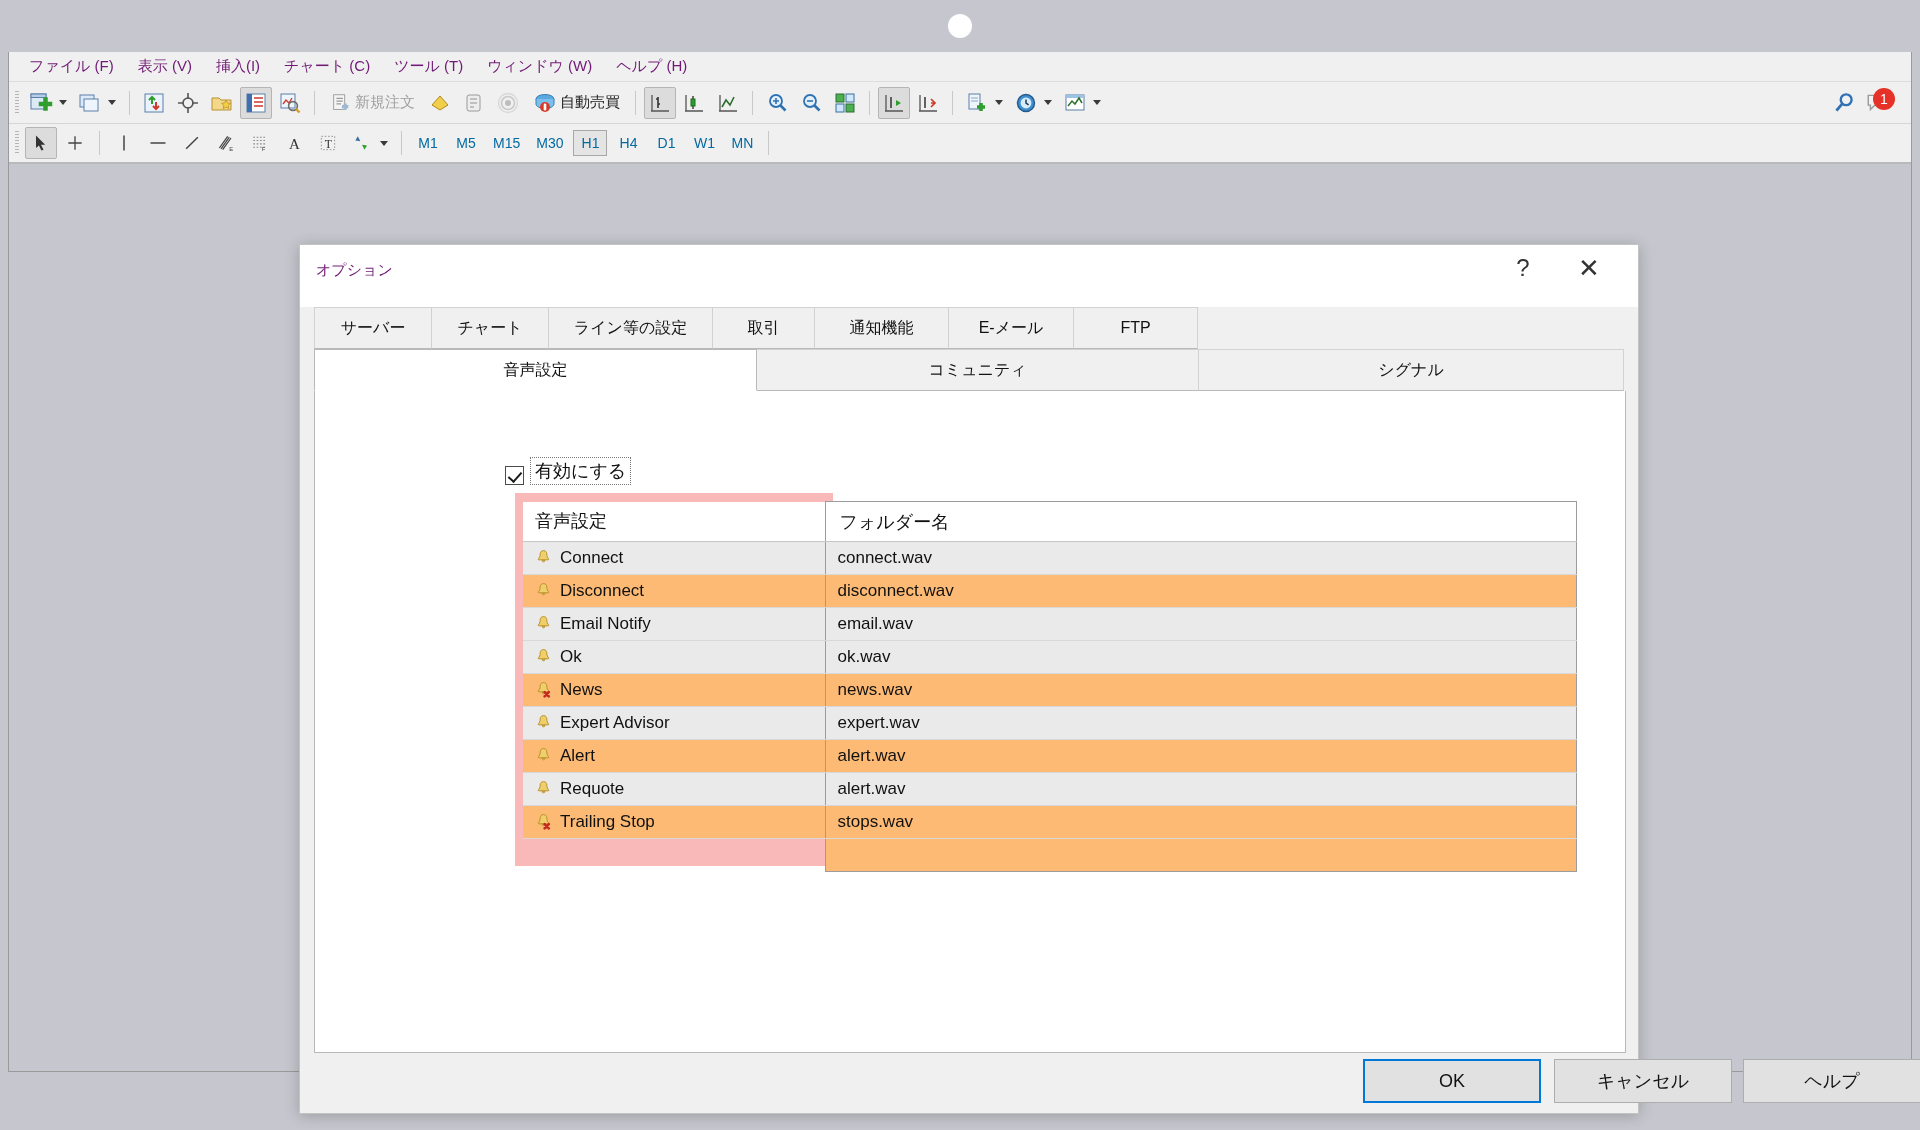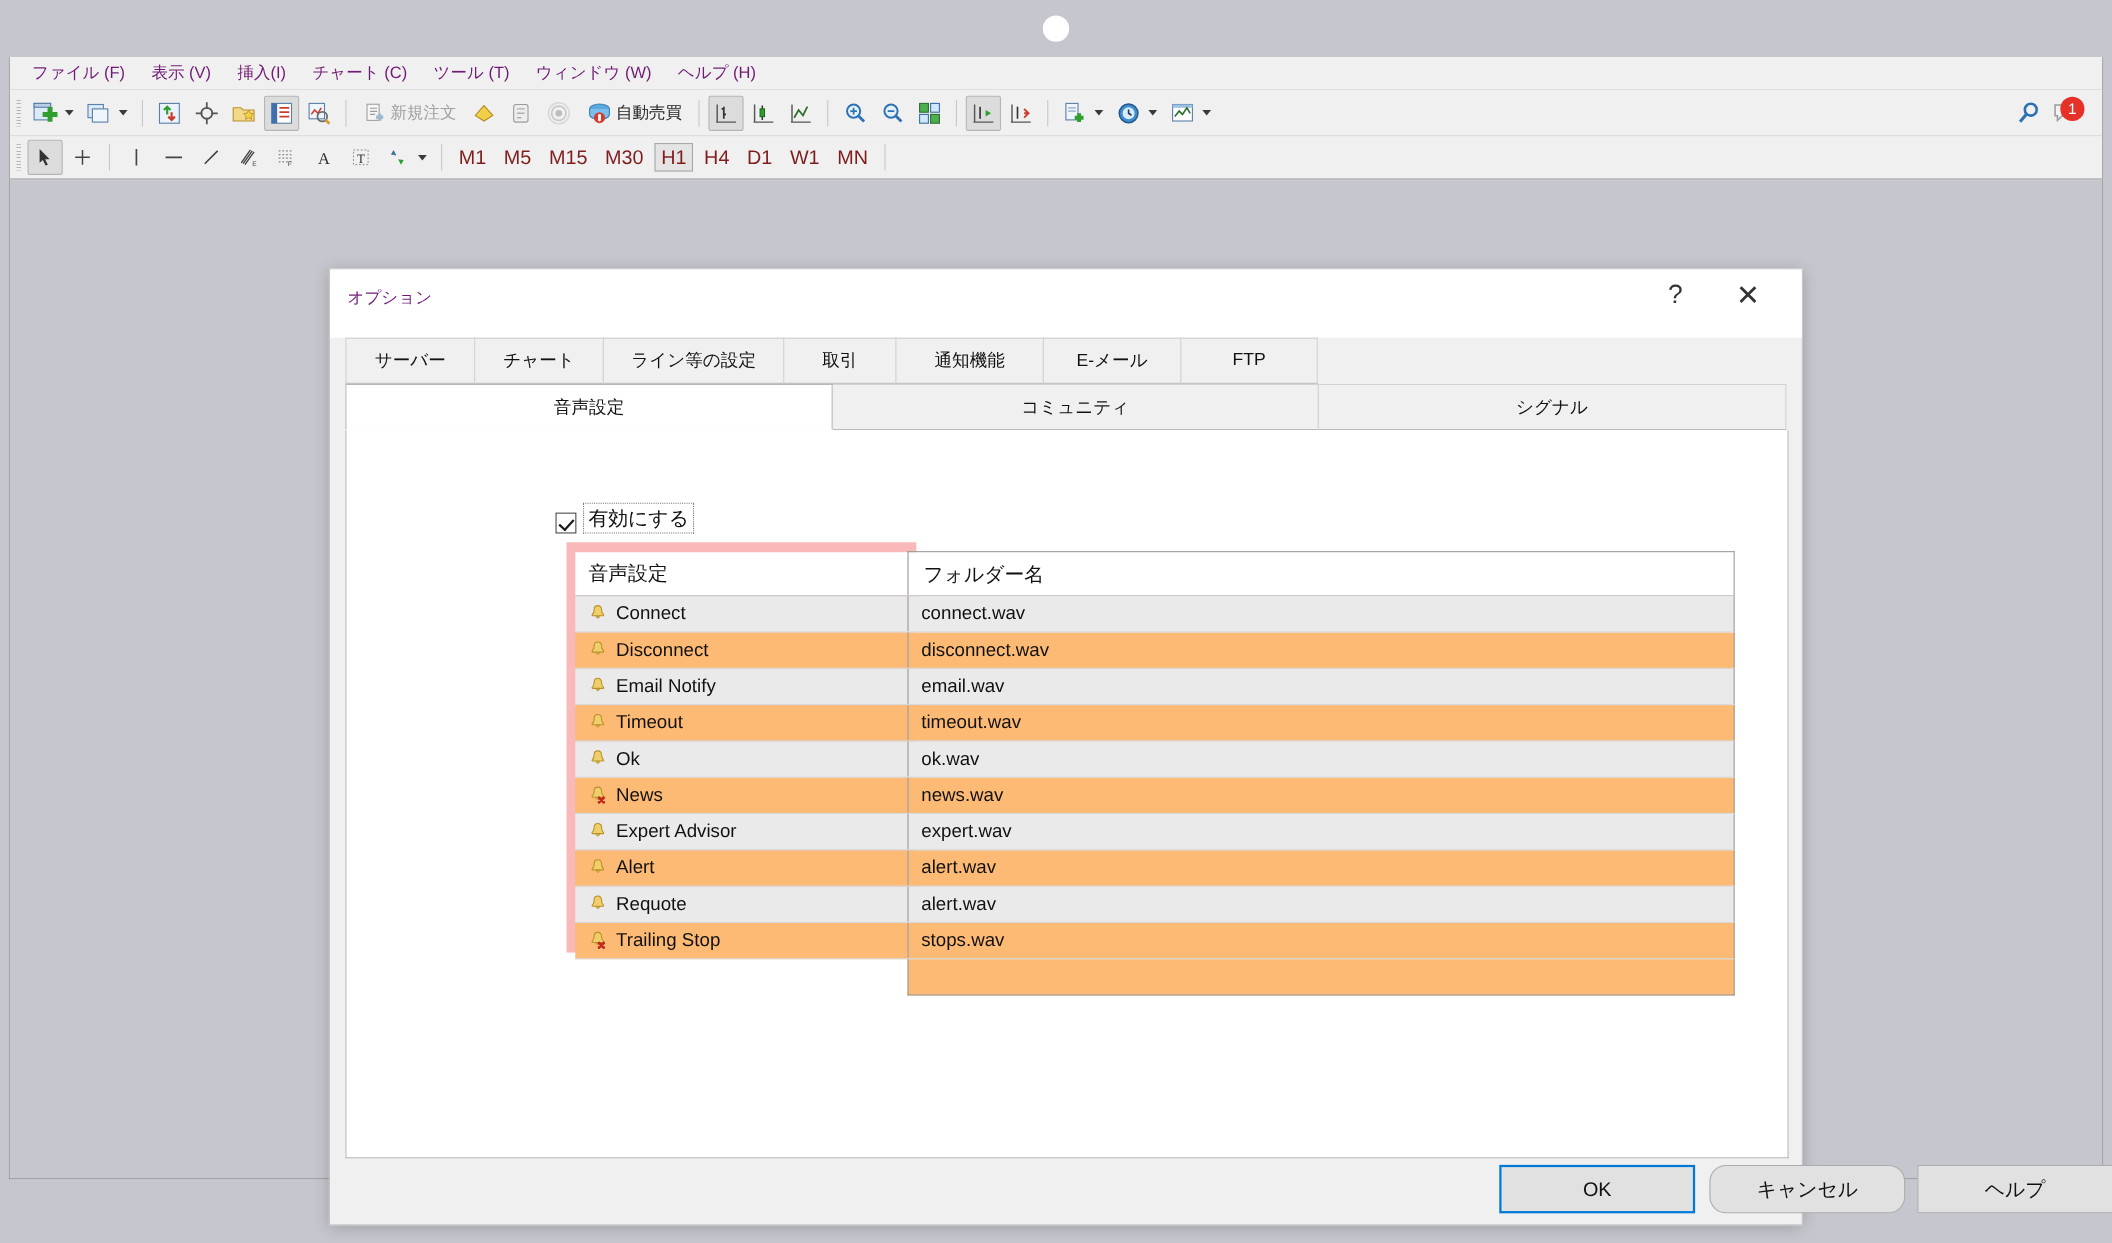--- a/index.html
+++ b/index.html
@@ -77,21 +77,21 @@
   .tbtn.pressed { background: #dcdcdc; border-color: #b5b5b5; }
   .tbtn.wide { padding: 0 6px; }
   .tbtn .lbl { font-size: 15px; color: #222; margin-left: 3px; white-space: nowrap; }
   .tbtn .lbl.dim { color: #a0a0a0; }
   .caret {
     width: 0; height: 0; margin: 0 6px 0 1px;
     border-left: 4px solid transparent; border-right: 4px solid transparent;
     border-top: 5px solid #3a3a3a; flex: none; cursor: default;
   }
   .tf {
-    font-size: 18px; color: #7f1d1d; height: 26px; min-width: 34px;
+    font-size: 14px; color: #0369a1; height: 26px; min-width: 34px;
     display: flex; align-items: center; justify-content: center;
     padding: 0 5px; margin: 0 2px;
     border: 1px solid transparent; cursor: default;
   }
   .tf.sel { background: #e4e4e4; border: 1px solid #a8a8a8; }
   .spacer { flex: 1 1 auto; }
   .rightgrp { display: flex; align-items: center; padding-right: 16px; flex: none; }
 
   
   #chartarea {
@@ -222,21 +222,21 @@
   }
   .dbtn {
     position: absolute; top: 8px; height: 44px; width: 178px;
     background: #e1e1e1; border: 1px solid #adadad;
     font-size: 18px; color: #111;
     display: flex; align-items: center; justify-content: center;
     cursor: default;
   }
   .dbtn.primary { border: 2px solid #0078d7; background: #e1e1e1; }
   #btn-ok { left: 1063px; }
-  #btn-cancel { left: 1254px; border-radius: 15px; }
+  #btn-cancel { left: 1254px; }
   #btn-help { left: 1443px; }
 
   
   .ic { display: block; }
 </style>
 </head>
 <body>
 
 <div id="topstrip">
   <div class="dot"></div>
@@ -623,34 +623,20 @@
                       <svg width="17" height="18" viewBox="0 0 17 18">
                         <path d="M8.5 1.6c-2 0-3.3 1.4-3.3 3.3 0 2.6-.8 3.9-1.8 4.9-.4.4-.1 1 .4 1h9.4c.5 0 .8-.6.4-1-1-1-1.8-2.3-1.8-4.9 0-1.9-1.3-3.3-3.3-3.3z" fill="#f0cf6a" stroke="#b8912c" stroke-width="1"></path>
                         <path d="M7 11.4h3c0 .9-.7 1.5-1.5 1.5S7 12.3 7 11.4z" fill="#e6c258" stroke="#b8912c" stroke-width=".8"></path>
                       </svg>
                     </span>
                     <span>Email Notify</span>
                   </span>
                 </td>
                 <td class="c2">email.wav</td>
               </tr>
-              <tr class="even">
-                <td>
-                  <span class="cellflex">
-                    <span class="bell">
-                      <svg width="17" height="18" viewBox="0 0 17 18">
-                        <path d="M8.5 1.6c-2 0-3.3 1.4-3.3 3.3 0 2.6-.8 3.9-1.8 4.9-.4.4-.1 1 .4 1h9.4c.5 0 .8-.6.4-1-1-1-1.8-2.3-1.8-4.9 0-1.9-1.3-3.3-3.3-3.3z" fill="#f0cf6a" stroke="#b8912c" stroke-width="1"></path>
-                        <path d="M7 11.4h3c0 .9-.7 1.5-1.5 1.5S7 12.3 7 11.4z" fill="#e6c258" stroke="#b8912c" stroke-width=".8"></path>
-                      </svg>
-                    </span>
-                    <span>Timeout</span>
-                  </span>
-                </td>
-                <td class="c2">timeout.wav</td>
-              </tr>
               <tr class="odd">
                 <td>
                   <span class="cellflex">
                     <span class="bell">
                       <svg width="17" height="18" viewBox="0 0 17 18">
                         <path d="M8.5 1.6c-2 0-3.3 1.4-3.3 3.3 0 2.6-.8 3.9-1.8 4.9-.4.4-.1 1 .4 1h9.4c.5 0 .8-.6.4-1-1-1-1.8-2.3-1.8-4.9 0-1.9-1.3-3.3-3.3-3.3z" fill="#f0cf6a" stroke="#b8912c" stroke-width="1"></path>
                         <path d="M7 11.4h3c0 .9-.7 1.5-1.5 1.5S7 12.3 7 11.4z" fill="#e6c258" stroke="#b8912c" stroke-width=".8"></path>
                       </svg>
                     </span>
                     <span>Ok</span>

